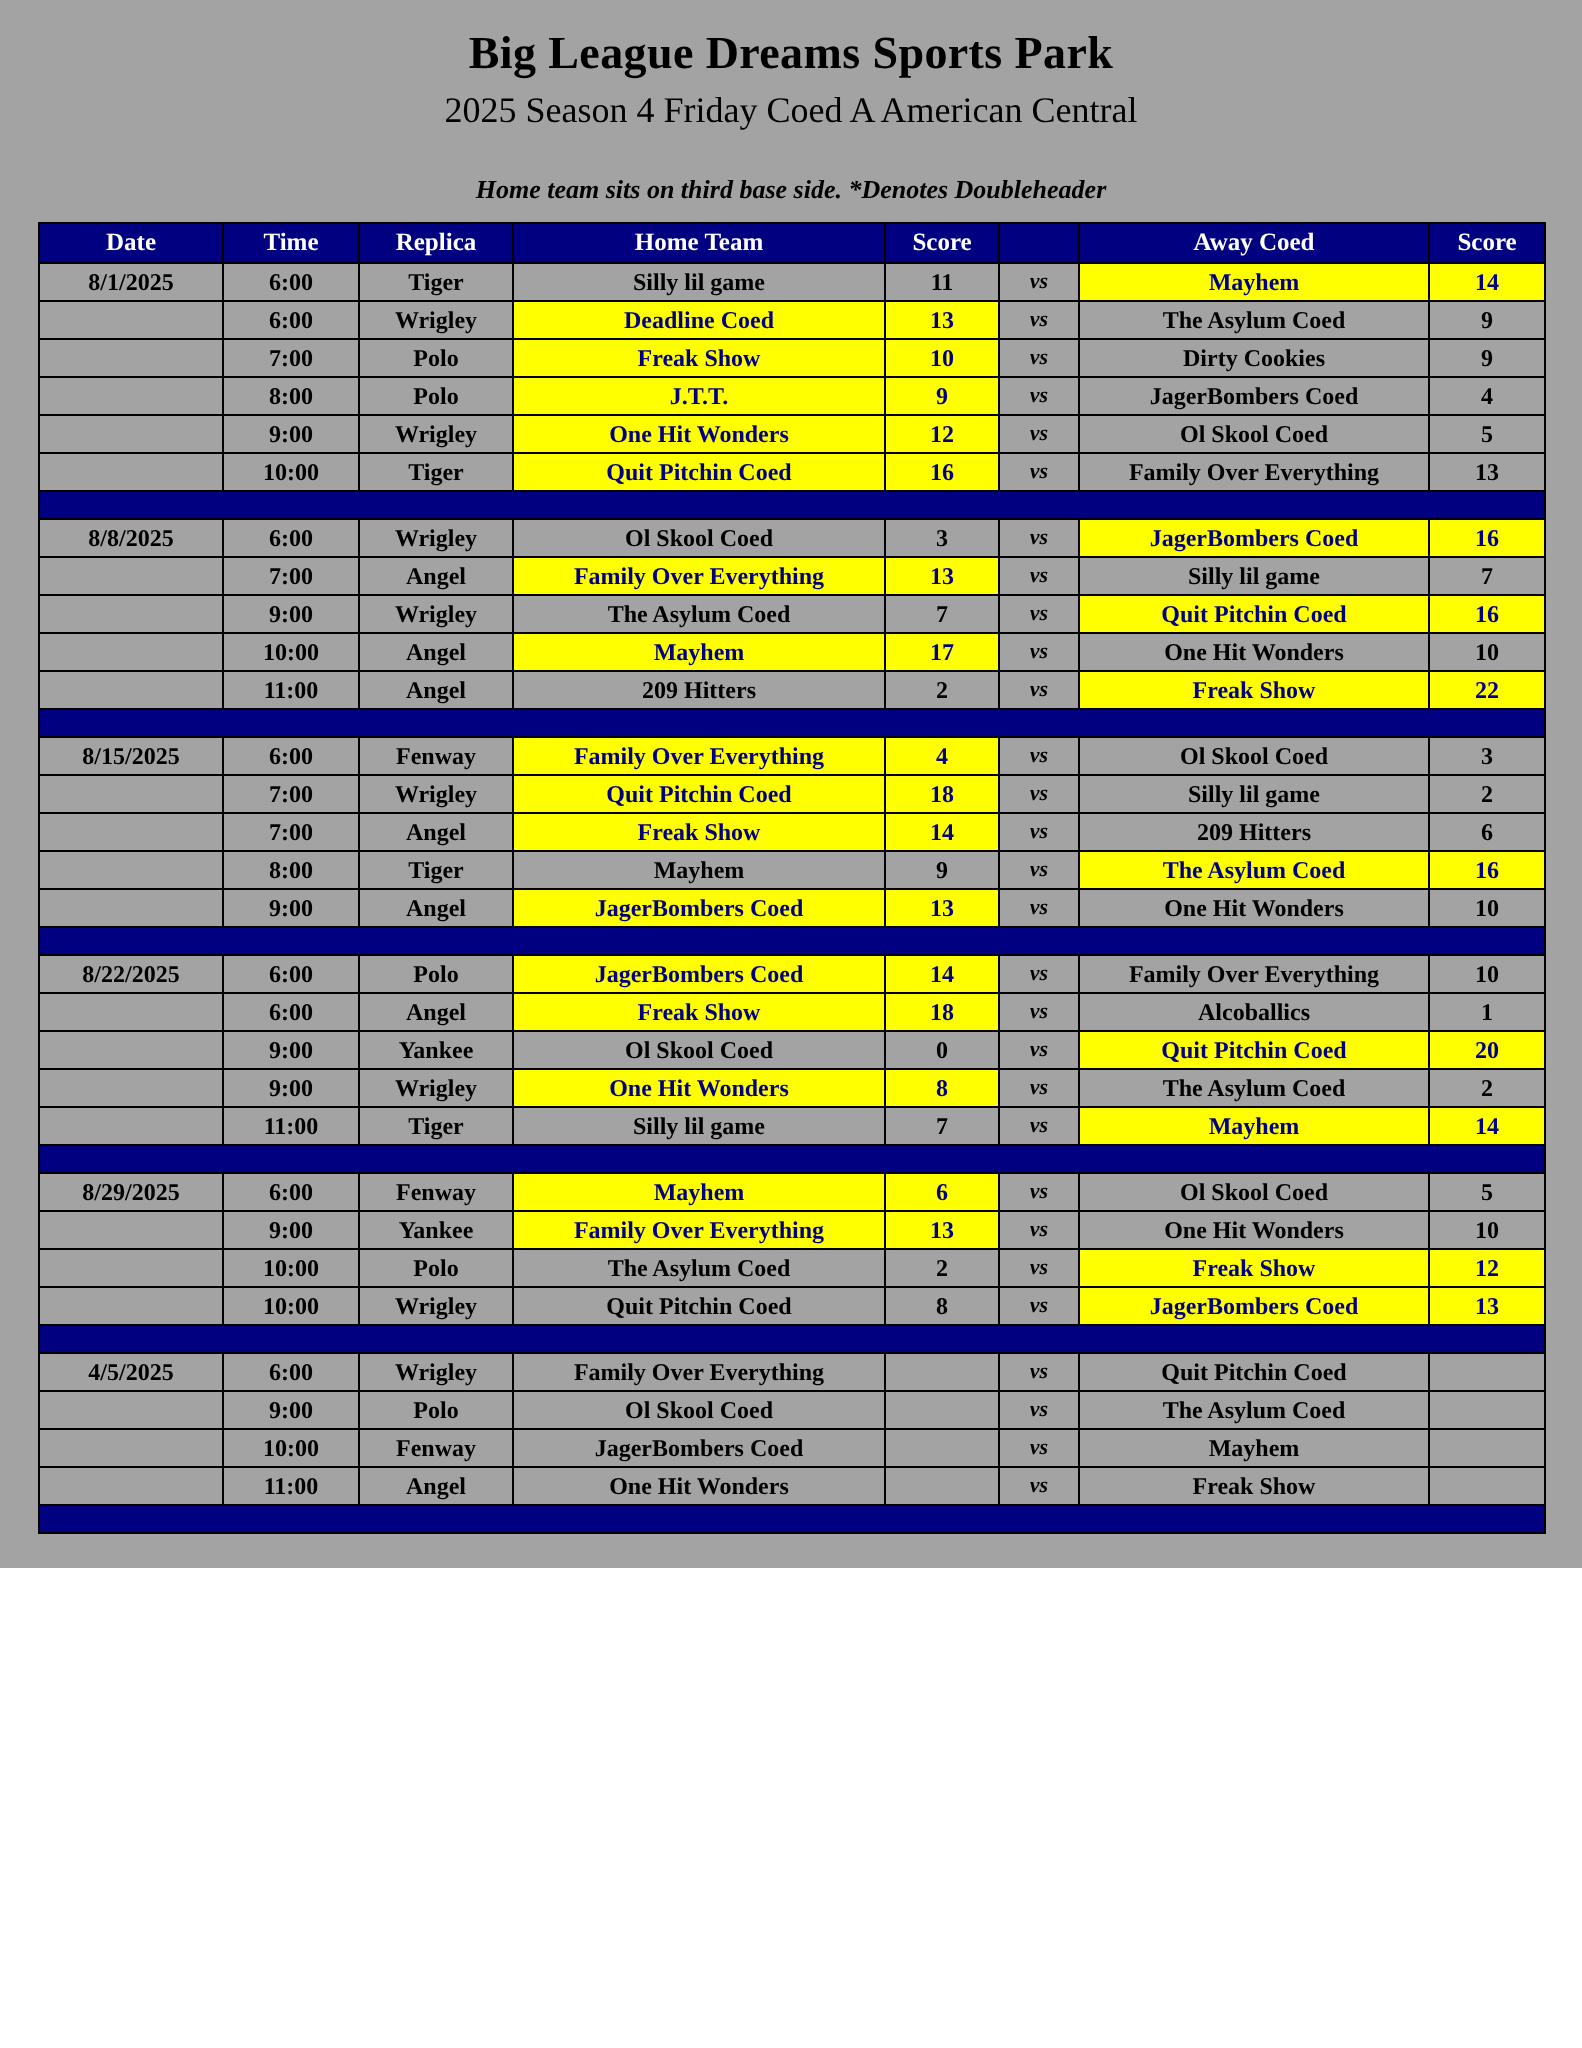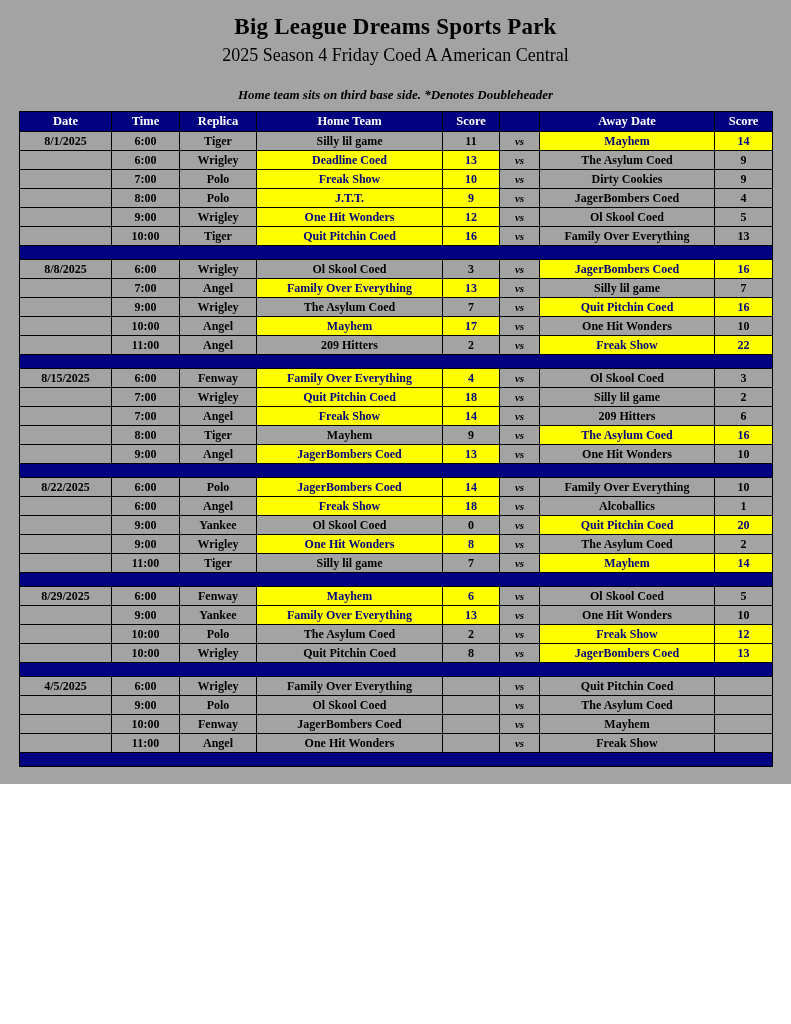--- a/index.html
+++ b/index.html
@@ -96,21 +96,21 @@
       <col style="width:58px">
     </colgroup>
   <thead>
         <tr>
           <th>Date</th>
           <th>Time</th>
           <th>Replica</th>
           <th>Home Team</th>
           <th>Score</th>
           <th></th>
-          <th>Away Date</th>
+          <th>Away Coed</th>
           <th>Score</th>
         </tr>
       </thead>
       <tbody>
         <tr>
           <td>8/1/2025</td>
           <td>6:00</td>
           <td>Tiger</td>
           <td>Silly lil game</td>
           <td>11</td>

